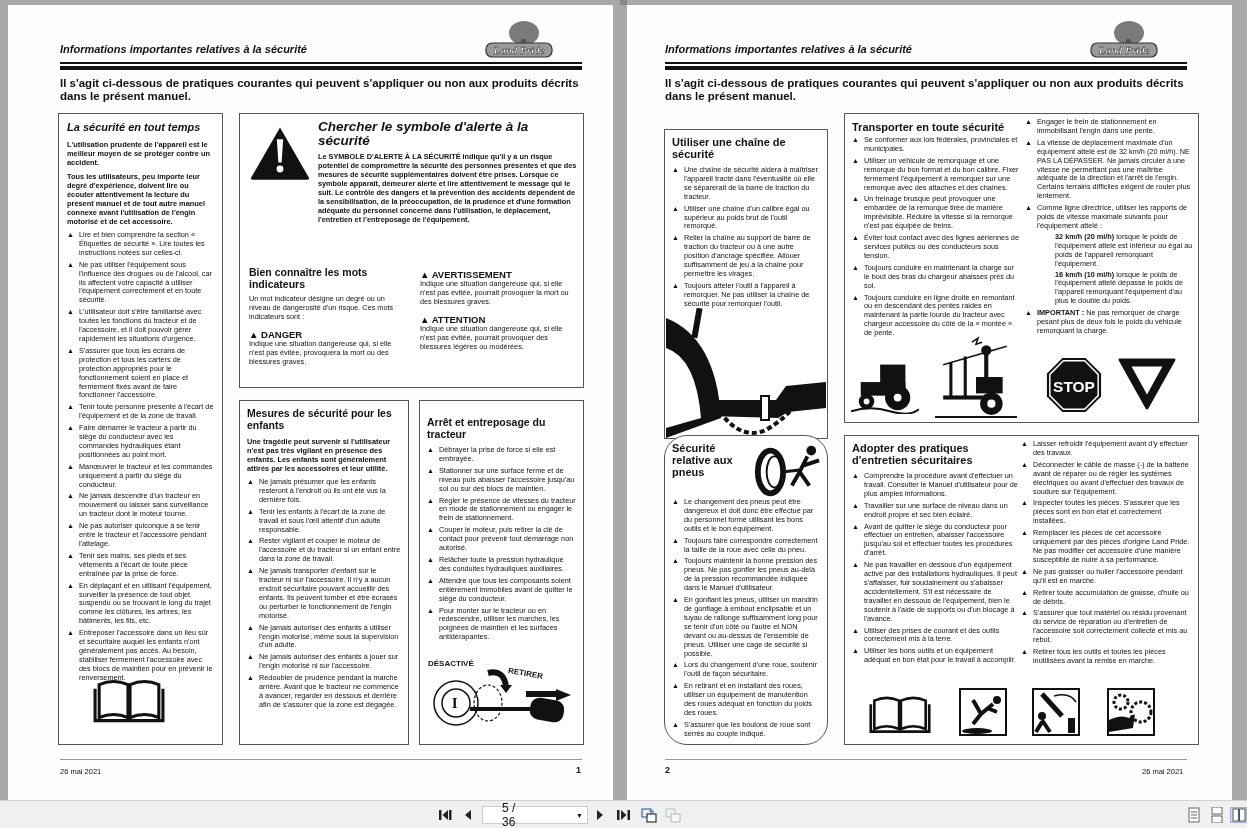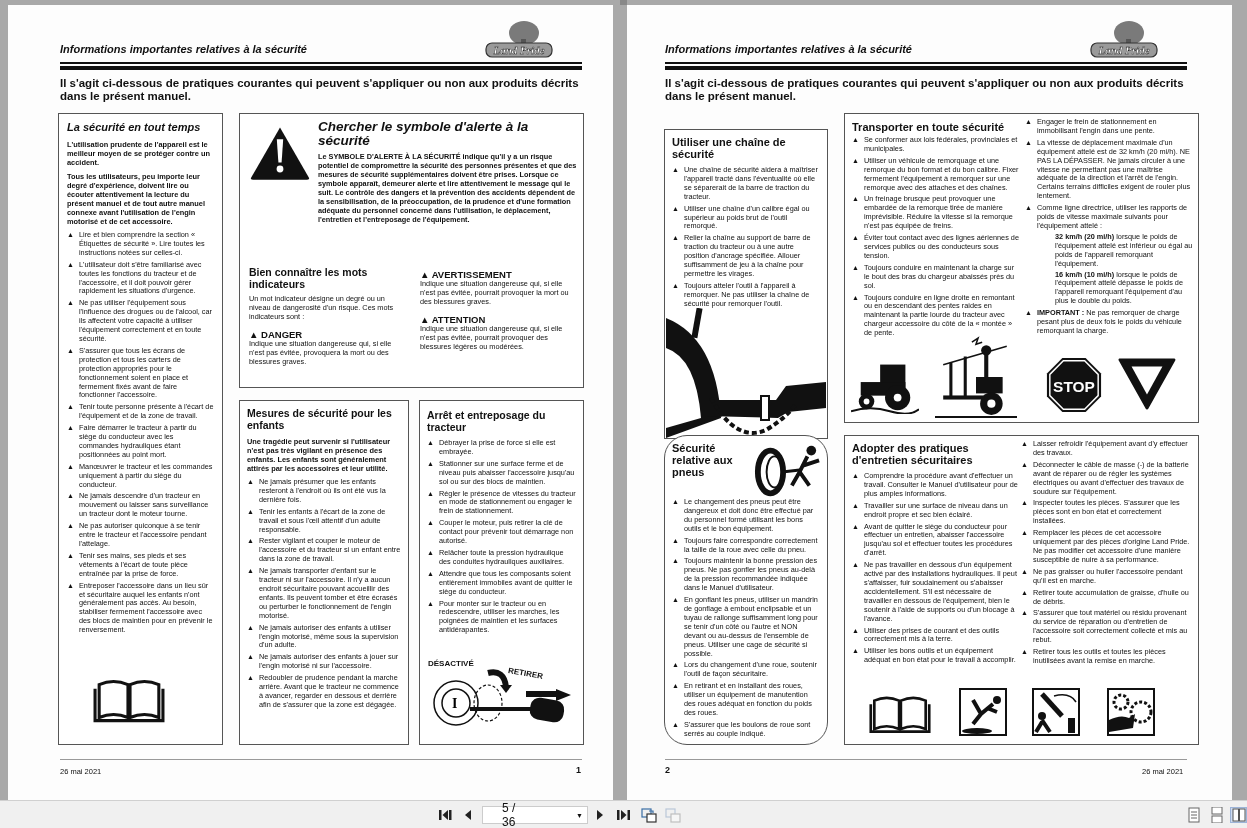--- a/index.html
+++ b/index.html
@@ -50,29 +50,30 @@
     <div class="rule-thin"></div>
     <div class="rule-thick"></div>
     <div class="intro">Il s'agit ci-dessous de pratiques courantes qui peuvent s'appliquer ou non aux produits décrits dans le présent manuel.</div>
 
     <div class="box" style="left:50px;top:108px;width:165px;height:632px;padding:6px 8px;">
       <h2 class="it" style="font-size:11px;">La sécurité en tout temps</h2>
       <div class="lead">L'utilisation prudente de l'appareil est le meilleur moyen de se protéger contre un accident.</div>
       <div class="lead">Tous les utilisateurs, peu importe leur degré d'expérience, doivent lire ou écouter attentivement la lecture du présent manuel et de tout autre manuel connexe avant l'utilisation de l'engin motorisé et de cet accessoire.</div>
       <ul class="bul">
         <li>Lire et bien comprendre la section « Étiquettes de sécurité ». Lire toutes les instructions notées sur celles-ci.</li>
+        <li>Ne pas utiliser l'équipement sous l'influence des drogues ou de l'alcool, car ils affectent votre capacité à utiliser l'équipement correctement et en toute sécurité.</li>
         <li>L'utilisateur doit s'être familiarisé avec toutes les fonctions du tracteur et de l'accessoire, et il doit pouvoir gérer rapidement les situations d'urgence.</li>
-        <li>Ne pas utiliser l'équipement sous l'influence des drogues ou de l'alcool, car ils affectent votre capacité à utiliser l'équipement correctement et en toute sécurité.</li>
         <li>S'assurer que tous les écrans de protection et tous les carters de protection appropriés pour le fonctionnement soient en place et fermement fixés avant de faire fonctionner l'accessoire.</li>
         <li>Tenir toute personne présente à l'écart de l'équipement et de la zone de travail.</li>
         <li>Faire démarrer le tracteur à partir du siège du conducteur avec les commandes hydrauliques étant positionnées au point mort.</li>
         <li>Manœuvrer le tracteur et les commandes uniquement à partir du siège du conducteur.</li>
         <li>Ne jamais descendre d'un tracteur en mouvement ou laisser sans surveillance un tracteur dont le moteur tourne.</li>
         <li>Ne pas autoriser quiconque à se tenir entre le tracteur et l'accessoire pendant l'attelage.</li>
         <li>Tenir ses mains, ses pieds et ses vêtements à l'écart de toute pièce entraînée par la prise de force.</li>
+        <li>En déplaçant et en utilisant l'équipement, surveiller la présence de tout objet suspendu ou se trouvant le long du trajet comme les clôtures, les arbres, les bâtiments, les fils, etc.</li>
         <li>Entreposer l'accessoire dans un lieu sûr et sécuritaire auquel les enfants n'ont généralement pas accès. Au besoin, stabiliser fermement l'accessoire avec des blocs de maintien pour en prévenir le renversement.</li>
       </ul>
       <svg viewBox="0 0 70 44" style="position:absolute;left:34px;top:560px;width:72px;height:50px;">
         <path d="M6 8 Q20 2 34 8 L34 40 Q20 34 6 40 Z" fill="#fff" stroke="#111" stroke-width="3"></path>
         <path d="M64 8 Q50 2 36 8 L36 40 Q50 34 64 40 Z" fill="#fff" stroke="#111" stroke-width="3"></path>
         <path d="M2 12 L2 43 L68 43 L68 12" fill="none" stroke="#111" stroke-width="3"></path>
       </svg>
     </div>
 
     <div class="box" style="left:231px;top:108px;width:345px;height:275px;">
@@ -106,21 +107,21 @@
         <li>Ne jamais présumer que les enfants resteront à l'endroit où ils ont été vus la dernière fois.</li>
         <li>Tenir les enfants à l'écart de la zone de travail et sous l'œil attentif d'un adulte responsable.</li>
         <li>Rester vigilant et couper le moteur de l'accessoire et du tracteur si un enfant entre dans la zone de travail.</li>
         <li>Ne jamais transporter d'enfant sur le tracteur ni sur l'accessoire. Il n'y a aucun endroit sécuritaire pouvant accueillir des enfants. Ils peuvent tomber et être écrasés ou perturber le fonctionnement de l'engin motorisé.</li>
         <li>Ne jamais autoriser des enfants à utiliser l'engin motorisé, même sous la supervision d'un adulte.</li>
         <li>Ne jamais autoriser des enfants à jouer sur l'engin motorisé ni sur l'accessoire.</li>
         <li>Redoubler de prudence pendant la marche arrière. Avant que le tracteur ne commence à avancer, regarder en dessous et derrière afin de s'assurer que la zone est dégagée.</li>
       </ul>
     </div>
 
-    <div class="box" style="left:411px;top:395px;width:165px;height:345px;padding:8px 7px;">
+    <div class="box" style="left:411px;top:395px;width:165px;height:345px;padding:15px 7px;">
       <h2 style="font-size:10.5px;line-height:12px;">Arrêt et entreposage du tracteur</h2>
       <ul class="bul">
         <li>Débrayer la prise de force si elle est embrayée.</li>
         <li>Stationner sur une surface ferme et de niveau puis abaisser l'accessoire jusqu'au sol ou sur des blocs de maintien.</li>
         <li>Régler le présence de vitesses du tracteur en mode de stationnement ou engager le frein de stationnement.</li>
         <li>Couper le moteur, puis retirer la clé de contact pour prévenir tout démarrage non autorisé.</li>
         <li>Relâcher toute la pression hydraulique des conduites hydrauliques auxiliaires.</li>
         <li>Attendre que tous les composants soient entièrement immobiles avant de quitter le siège du conducteur.</li>
         <li>Pour monter sur le tracteur ou en redescendre, utiliser les marches, les poignées de maintien et les surfaces antidérapantes.</li>
       </ul>

